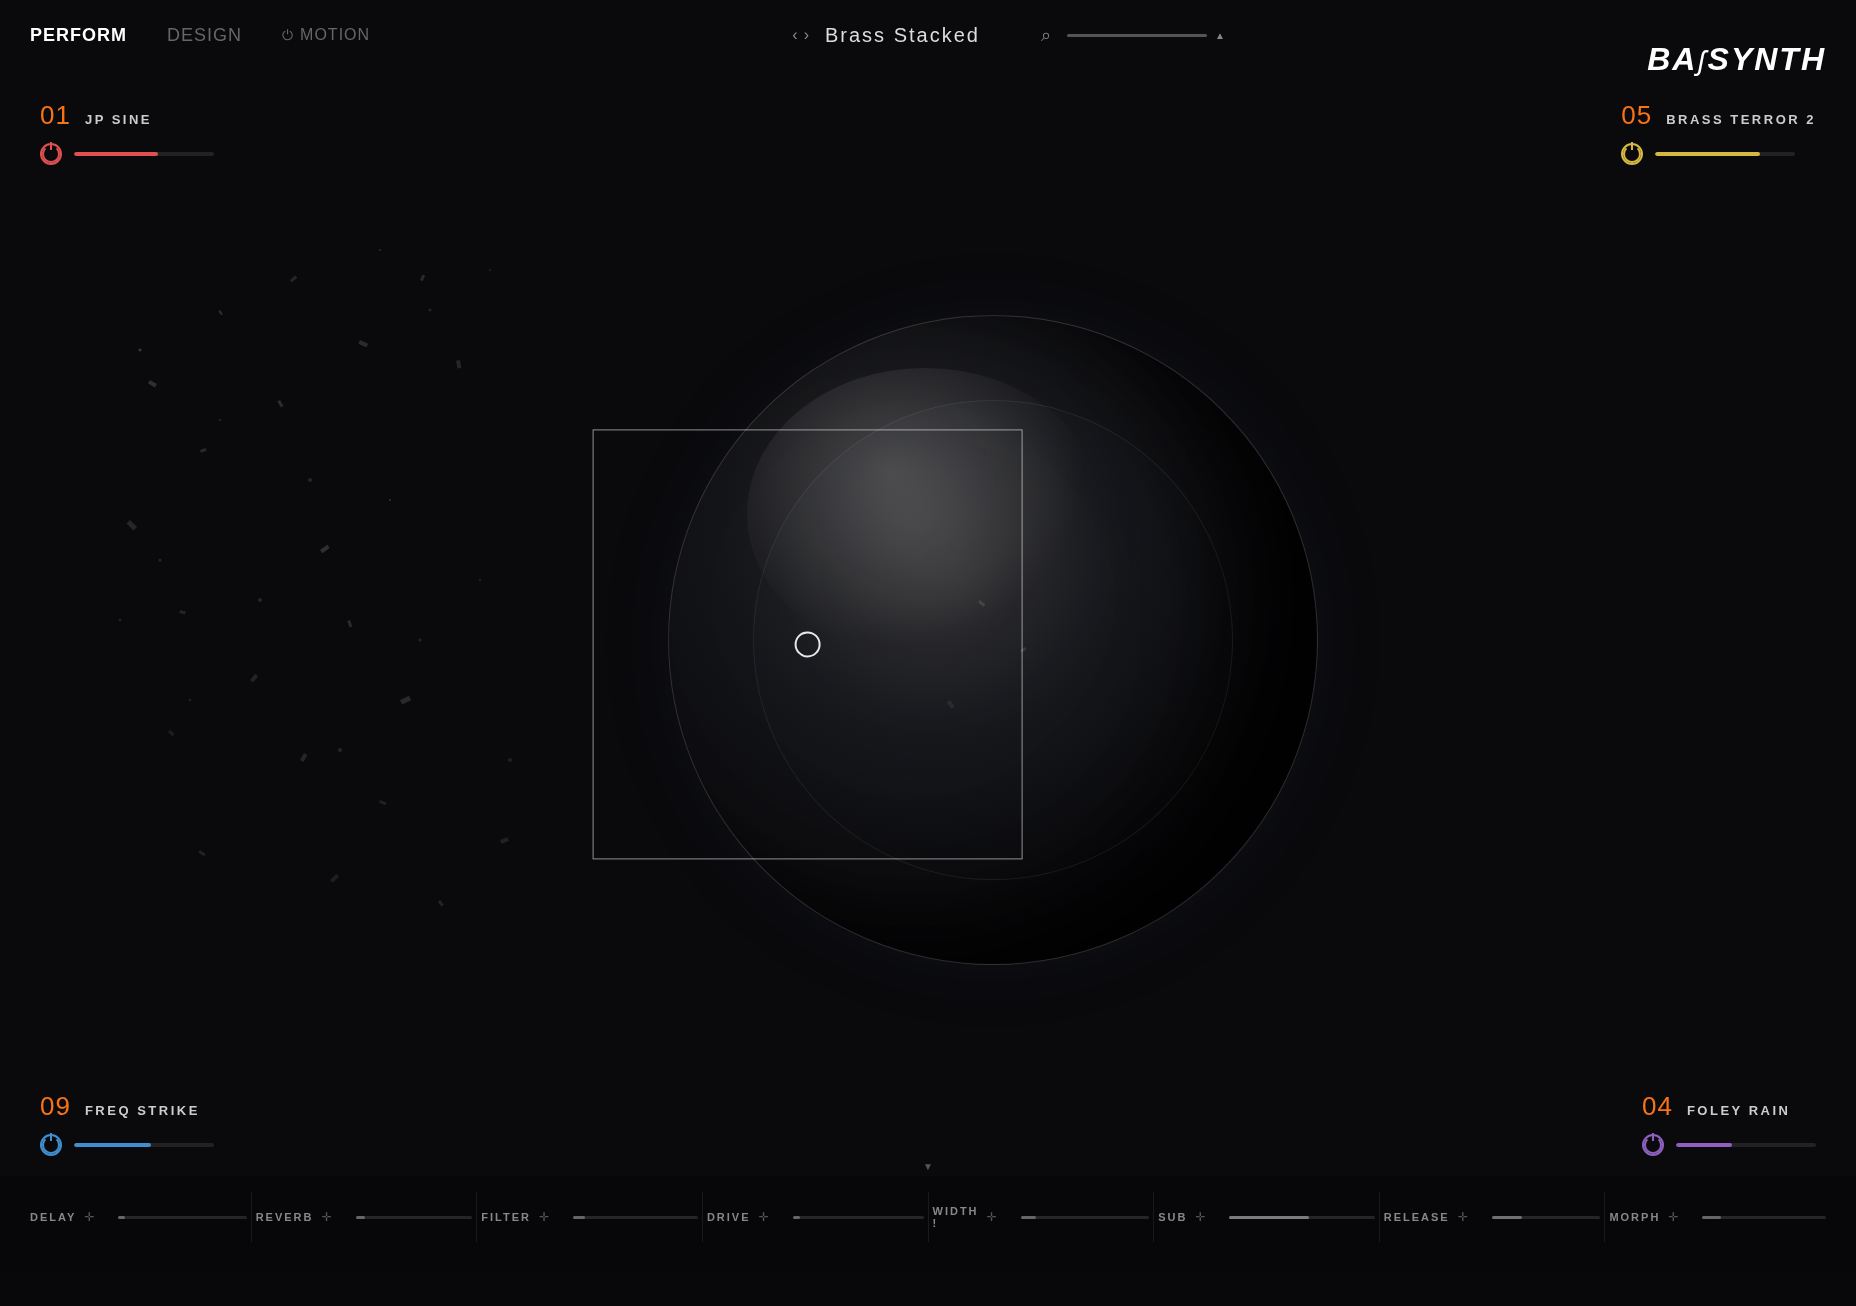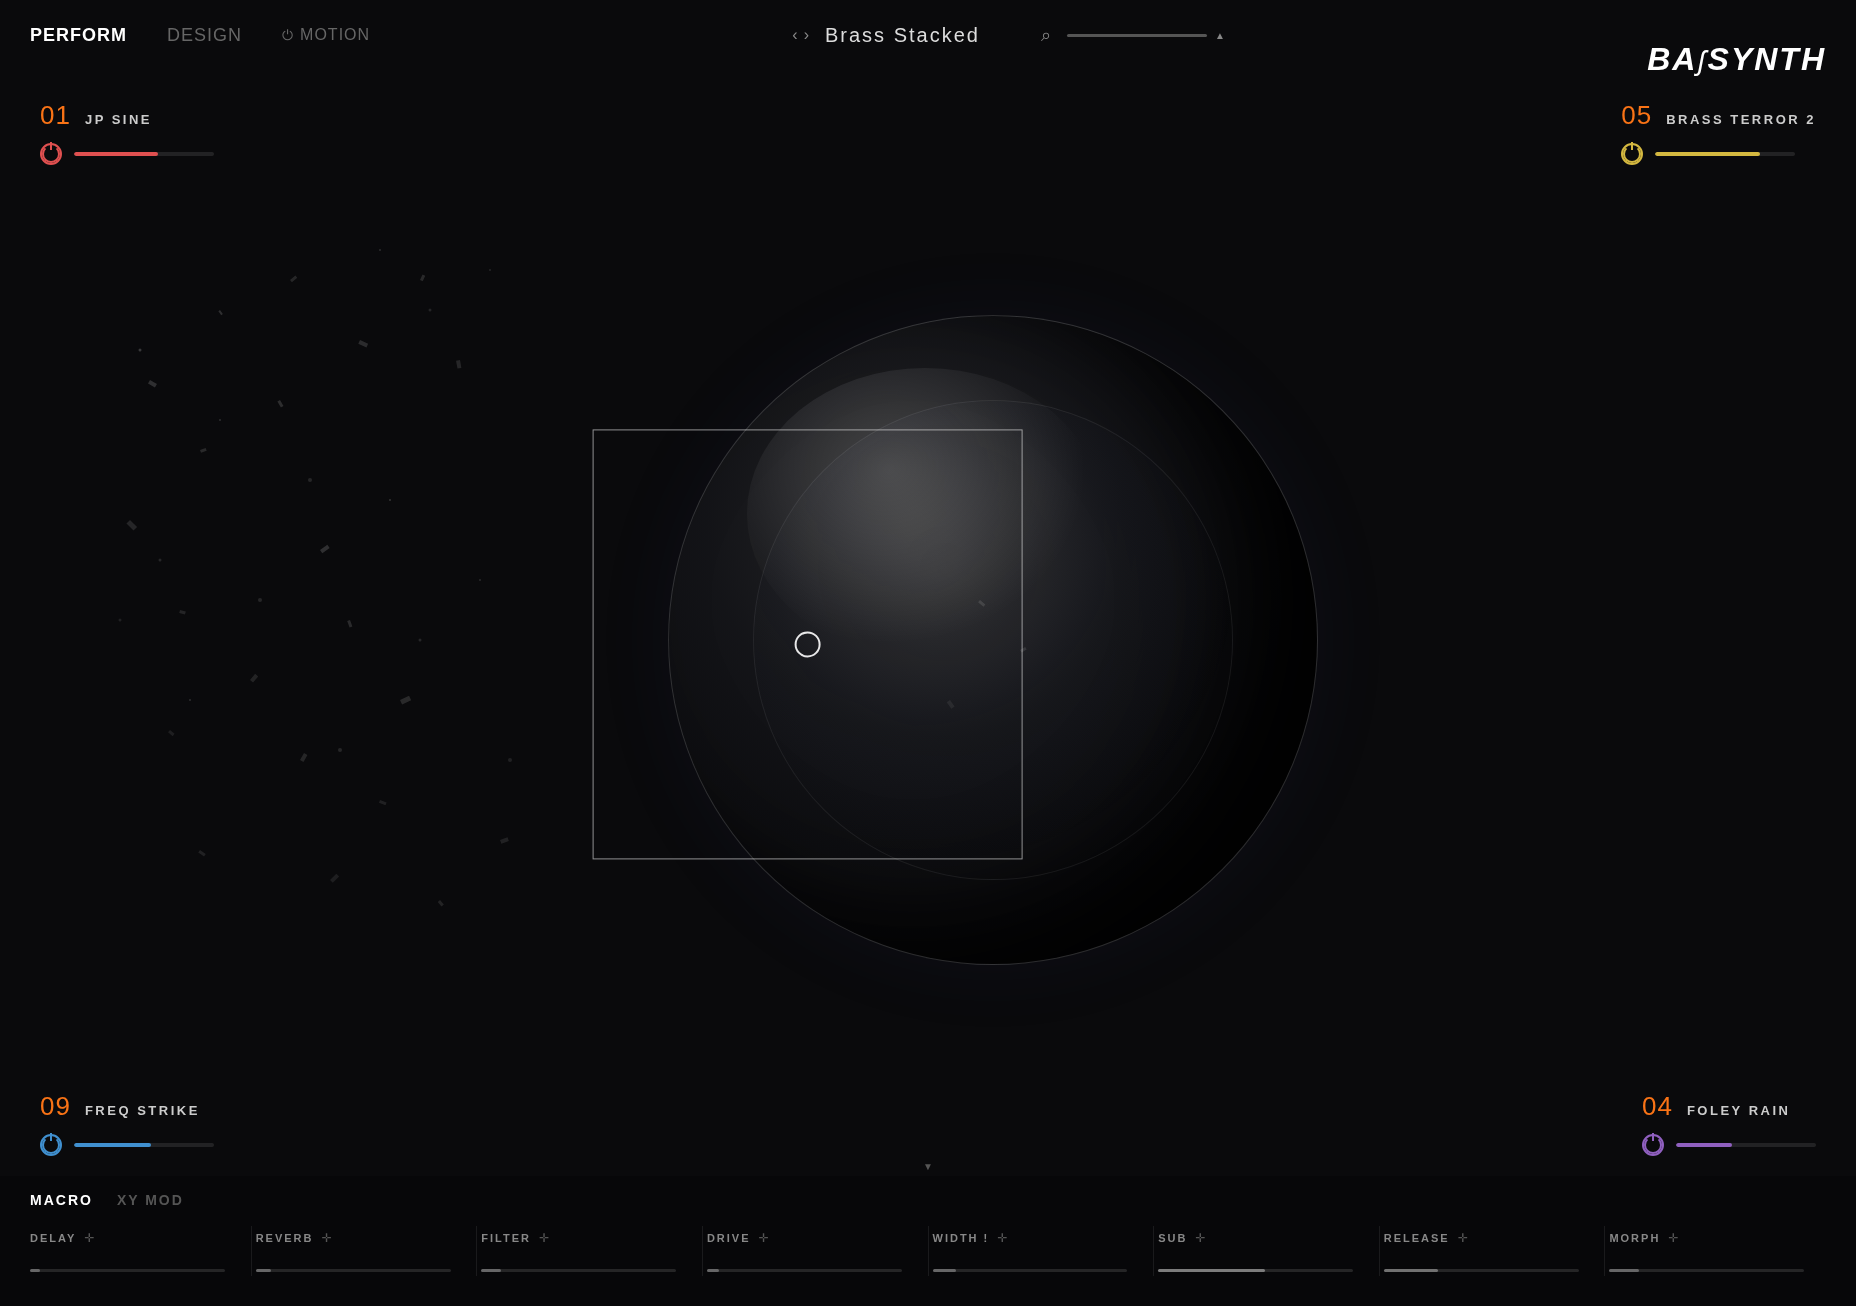--- a/index.html
+++ b/index.html
@@ -292,22 +292,23 @@
     .macro-controls {
       display: flex;
       align-items: center;
       gap: 0;
       width: 100%;
     }
 
     .macro-item {
       flex: 1;
       display: flex;
-      flex-direction: column;
+      flex-direction: row;
       gap: 24px;
+      align-items: center;
     }
 
     .macro-label-row {
       display: flex;
       align-items: center;
       gap: 8px;
     }
 
     .macro-label {
       font-size: 11px;
@@ -503,24 +504,20 @@
   </div>
   <div class="layer-controls">
     <div class="power-btn purple"></div>
     <div class="level-bar-container">
       <div class="level-bar bar-purple"></div>
     </div>
   </div>
 </div>
 
 <div class="bottom-controls">
-  <div class="bottom-tabs">
-    <span class="bottom-tab active">MACRO</span>
-    <span class="bottom-tab inactive">XY MOD</span>
-  </div>
   <div class="macro-controls">
 
     <div class="macro-item">
       <div class="macro-label-row">
         <span class="macro-label">DELAY</span>
         <span class="macro-drag-icon">✛</span>
       </div>
       <div class="macro-slider-track">
         <div class="macro-slider-fill" style="width:5%"></div>
       </div>

